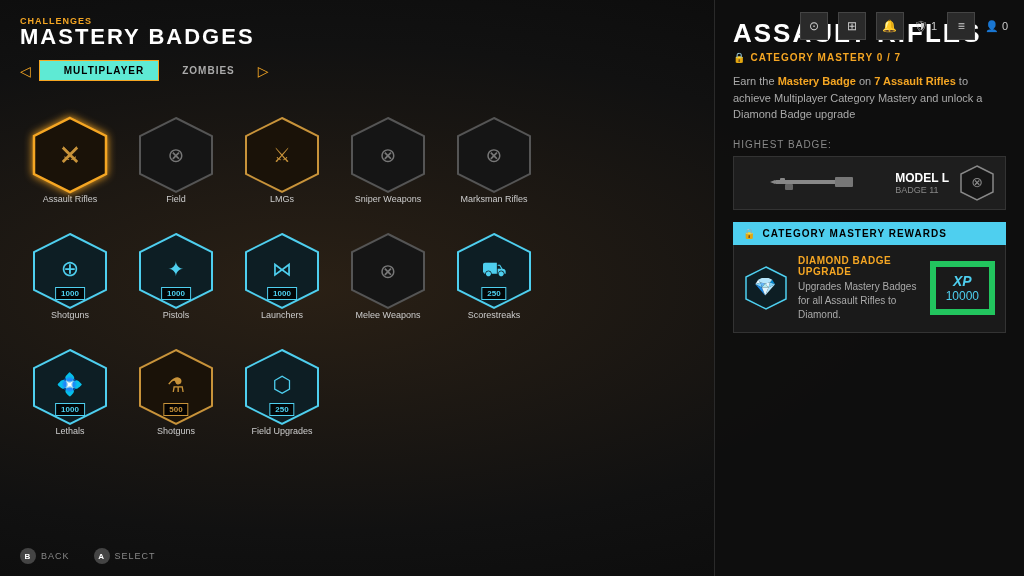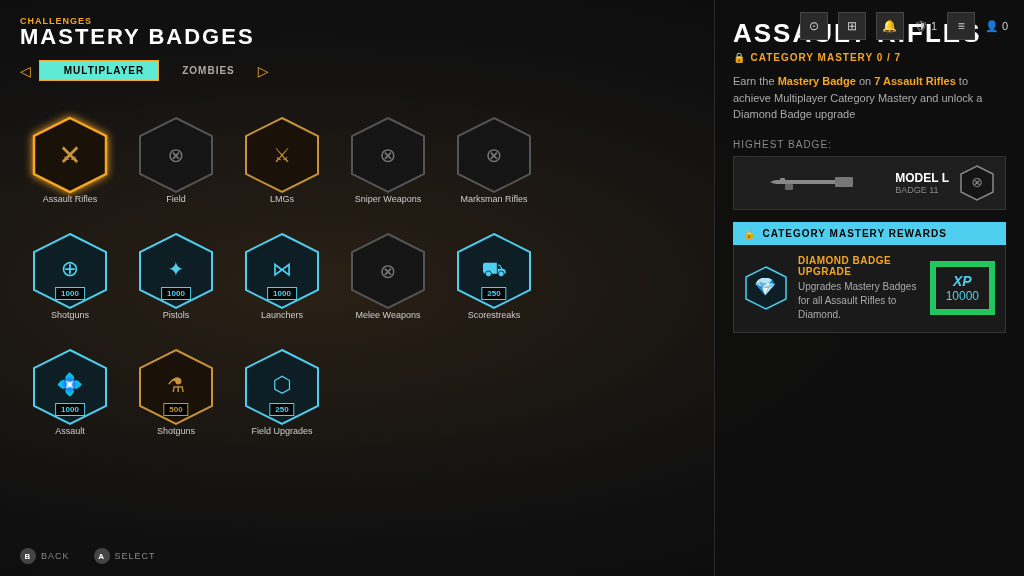--- a/index.html
+++ b/index.html
@@ -547,21 +547,21 @@
       <div class="weapon-cell" style="position:relative;">
         <div class="hex-svg-wrap" style="width:78px;height:78px;position:relative;">
           <svg class="hex-shape" viewBox="0 0 78 78" xmlns="http://www.w3.org/2000/svg">
             <polygon points="39,2 75,20 75,58 39,76 3,58 3,20" fill="#0d1e24" stroke="#4ecfef" stroke-width="2"></polygon>
           </svg>
           <svg xmlns="http://www.w3.org/2000/svg" style="position:absolute;inset:0;width:100%;height:100%;" viewBox="0 0 78 78">
             <text x="39" y="44" text-anchor="middle" font-size="22" fill="#4ecfef">💠</text>
           </svg>
           <div style="position:absolute;bottom:10px;left:50%;transform:translateX(-50%);background:rgba(0,0,0,0.8);color:#4ecfef;font-size:8px;font-weight:bold;padding:1px 5px;border:1px solid #4ecfef;z-index:2;">1000</div>
         </div>
-        <div class="weapon-name">Assault</div>
+        <div class="weapon-name">Lethals</div>
       </div>
 
       <div class="weapon-cell" style="position:relative;">
         <div class="hex-svg-wrap" style="width:78px;height:78px;position:relative;">
           <svg class="hex-shape" viewBox="0 0 78 78" xmlns="http://www.w3.org/2000/svg">
             <polygon points="39,2 75,20 75,58 39,76 3,58 3,20" fill="#1a1208" stroke="#c8933a" stroke-width="2"></polygon>
           </svg>
           <svg xmlns="http://www.w3.org/2000/svg" style="position:absolute;inset:0;width:100%;height:100%;" viewBox="0 0 78 78">
             <text x="39" y="44" text-anchor="middle" font-size="20" fill="#c8933a">⚗</text>
           </svg>

